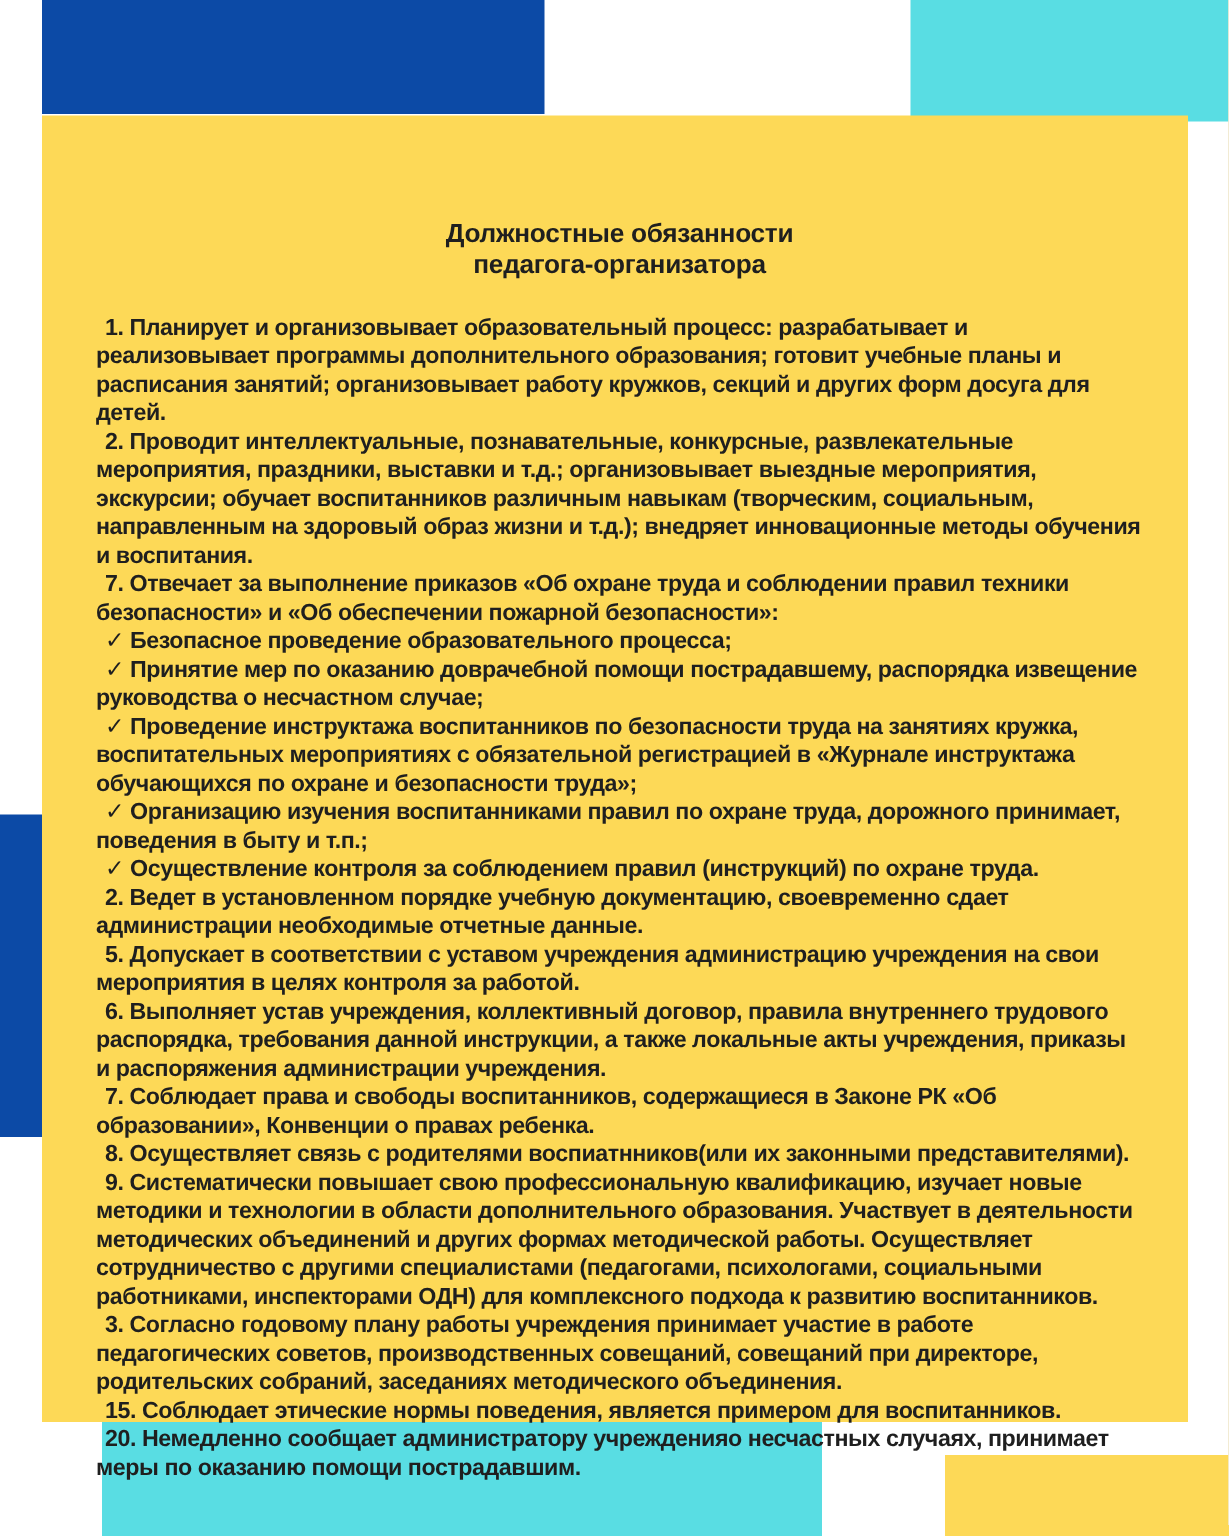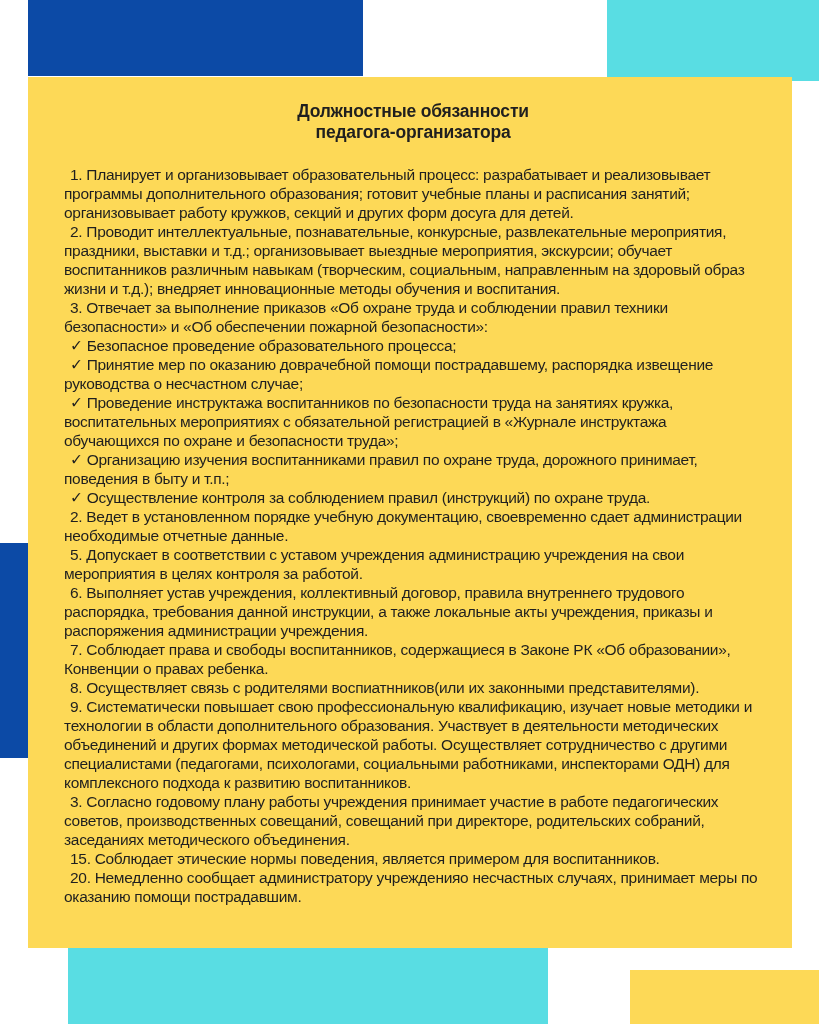--- a/index.html
+++ b/index.html
@@ -30,26 +30,27 @@
     box-sizing:border-box;
     padding:24px 30px 0 36px;
     color:var(--text);
   }
   .title{
     text-align:center;
     font-size:17.5px;
     line-height:21px;
     font-weight:700;
     letter-spacing:-0.2px;
+    margin-top:44px;
   }
   .body{
     margin-top:22px;
     font-size:15.5px;
     line-height:19px;
-    font-weight:400;
+    font-weight:700;
     letter-spacing:-0.3px;
   }
   .duty{
     margin:0;
     text-indent:6px;
   }
 </style>
 </head>
 <body>
 
@@ -62,21 +63,21 @@
   <div class="shape shape-yellow-bottom"></div>
 
   <div class="card">
     <div class="title">
       <div>Должностные обязанности</div>
       <div>педагога-организатора</div>
     </div>
     <div class="body">
       <p class="duty">1. Планирует и организовывает образовательный процесс: разрабатывает и реализовывает программы дополнительного образования; готовит учебные планы и расписания занятий; организовывает работу кружков, секций и других форм досуга для детей.</p>
       <p class="duty">2. Проводит интеллектуальные, познавательные, конкурсные, развлекательные мероприятия, праздники, выставки и т.д.; организовывает выездные мероприятия, экскурсии; обучает воспитанников различным навыкам (творческим, социальным, направленным на здоровый образ жизни и т.д.); внедряет инновационные методы обучения и воспитания.</p>
-      <p class="duty">3. Отвечает за выполнение приказов «Об охране труда и соблюдении правил техники безопасности» и «Об обеспечении пожарной безопасности»:</p>
+      <p class="duty">7. Отвечает за выполнение приказов «Об охране труда и соблюдении правил техники безопасности» и «Об обеспечении пожарной безопасности»:</p>
       <p class="duty">✓ Безопасное проведение образовательного процесса;</p>
       <p class="duty">✓ Принятие мер по оказанию доврачебной помощи пострадавшему, распорядка извещение руководства о несчастном случае;</p>
       <p class="duty">✓ Проведение инструктажа воспитанников по безопасности труда на занятиях кружка, воспитательных мероприятиях с обязательной регистрацией в «Журнале инструктажа обучающихся по охране и безопасности труда»;</p>
       <p class="duty">✓ Организацию изучения воспитанниками правил по охране труда, дорожного принимает, поведения в быту и т.п.;</p>
       <p class="duty">✓ Осуществление контроля за соблюдением правил (инструкций) по охране труда.</p>
       <p class="duty">2. Ведет в установленном порядке учебную документацию, своевременно сдает администрации необходимые отчетные данные.</p>
       <p class="duty">5. Допускает в соответствии с уставом учреждения администрацию учреждения на свои мероприятия в целях контроля за работой.</p>
       <p class="duty">6. Выполняет устав учреждения, коллективный договор, правила внутреннего трудового распорядка, требования данной инструкции, а также локальные акты учреждения, приказы и распоряжения администрации учреждения.</p>
       <p class="duty">7. Соблюдает права и свободы воспитанников, содержащиеся в Законе РК «Об образовании», Конвенции о правах ребенка.</p>
       <p class="duty">8. Осуществляет связь с родителями воспиатнников(или их законными представителями).</p>

